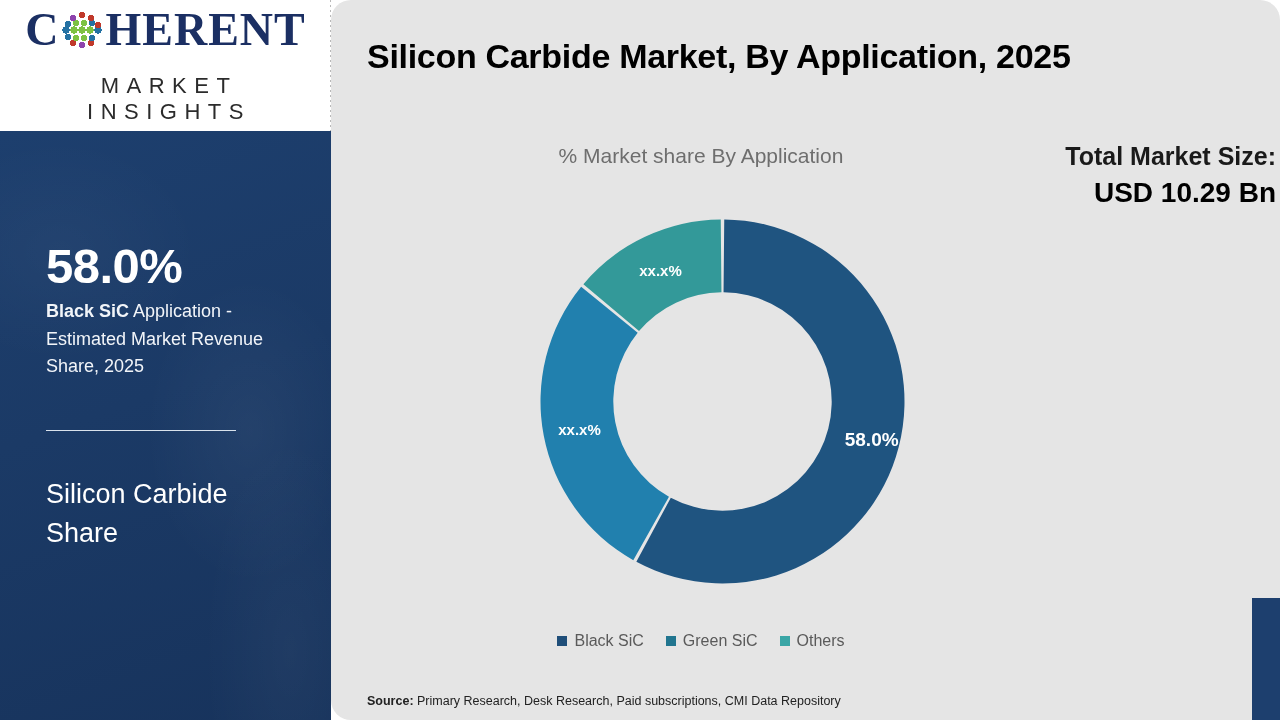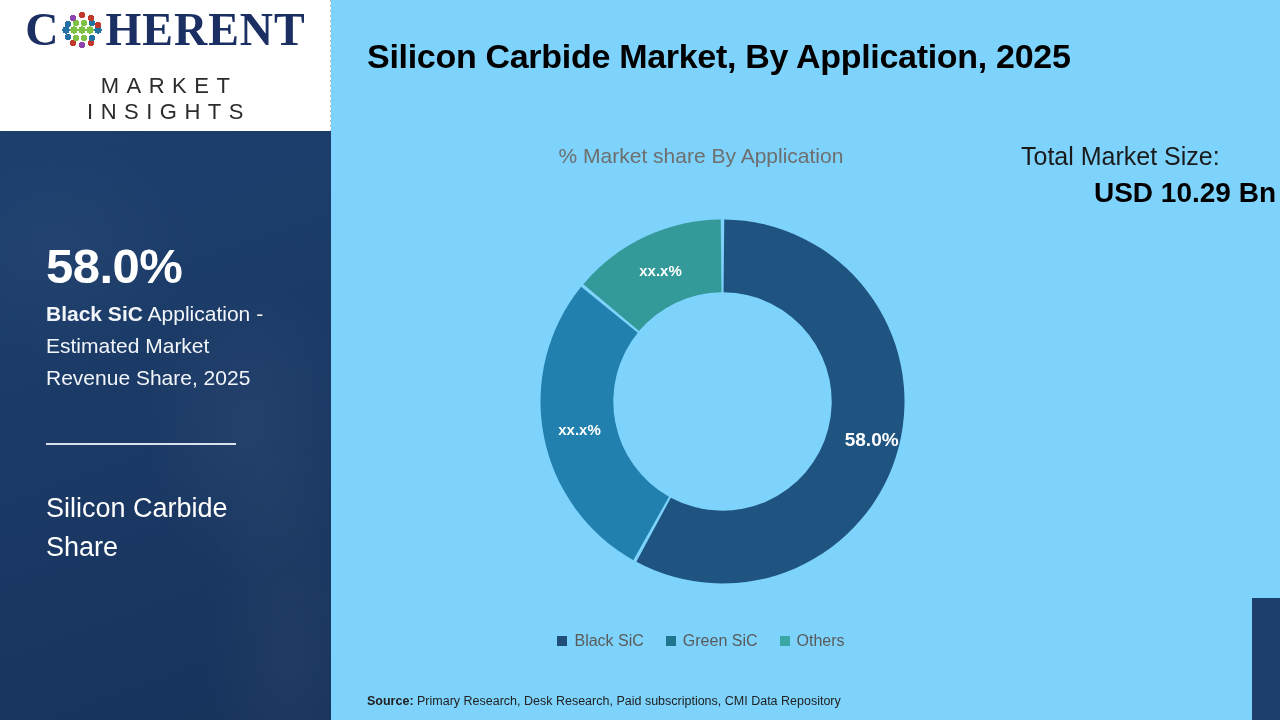--- a/index.html
+++ b/index.html
@@ -73,49 +73,49 @@
       linear-gradient(160deg,#1d3f6e 0%,#1b3a66 45%,#17335c 100%);
     color:#ffffff;
     padding:0 46px;
   }
   .sb-spacer { height:110px; }
   #sb-stat {
     font-size:49px; font-weight:700; line-height:1.05;
     letter-spacing:-0.5px; margin-bottom:6px;
   }
   #sb-desc {
-    font-size:21px; line-height:1.52; font-weight:400;
+    font-size:18px; line-height:1.52; font-weight:400;
     color:#f2f5f9; max-width:240px;
   }
   #sb-desc b { font-weight:700; }
   #sb-rule {
     width:190px; height:1.5px; background:#d9e2ec;
     margin:49px 0 0 0;
   }
   #sb-market {
     margin-top:44px; font-size:27px; line-height:1.44;
     font-weight:400; color:#ffffff; max-width:250px;
   }
 
   
-  #main { position:absolute; left:331px; top:0; width:949px; height:720px; background:#7dd3fc; }
+  #main { position:absolute; left:331px; top:0; width:949px; height:720px; background:#e5e5e5;border-radius:20px; }
   #page-title {
     position:absolute; left:36px; top:31px; width:720px;
     font-size:34px; font-weight:700; color:#000;
     line-height:1.52; letter-spacing:-0.3px;
     font-stretch:condensed;
   }
   #chart-subtitle {
     position:absolute; left:0; top:144px; width:740px; text-align:center;
     font-size:21px; color:#6e6e6e; font-weight:400;
   }
   #market-size-block {
     position:absolute; left:690px; top:140px; width:255px;
   }
-  #ms-label { font-size:25px; color:#1a1a1a; font-weight:400; line-height:1.3; white-space:nowrap; }
+  #ms-label { font-size:25px; color:#1a1a1a; font-weight:700; line-height:1.3; white-space:nowrap;text-align:right; }
   #ms-value { font-size:28px; color:#000; font-weight:700; line-height:1.35; margin-top:1px;text-align:right; }
 
   
   #donut-wrap { position:absolute; left:199px; top:209px; width:385px; height:385px; }
   #donut-svg { display:block; }
   .slice-label {
     font-family:"Liberation Sans", sans-serif;
     font-weight:700; fill:#ffffff;
   }
   .slice-label.big { font-size:19px; }

